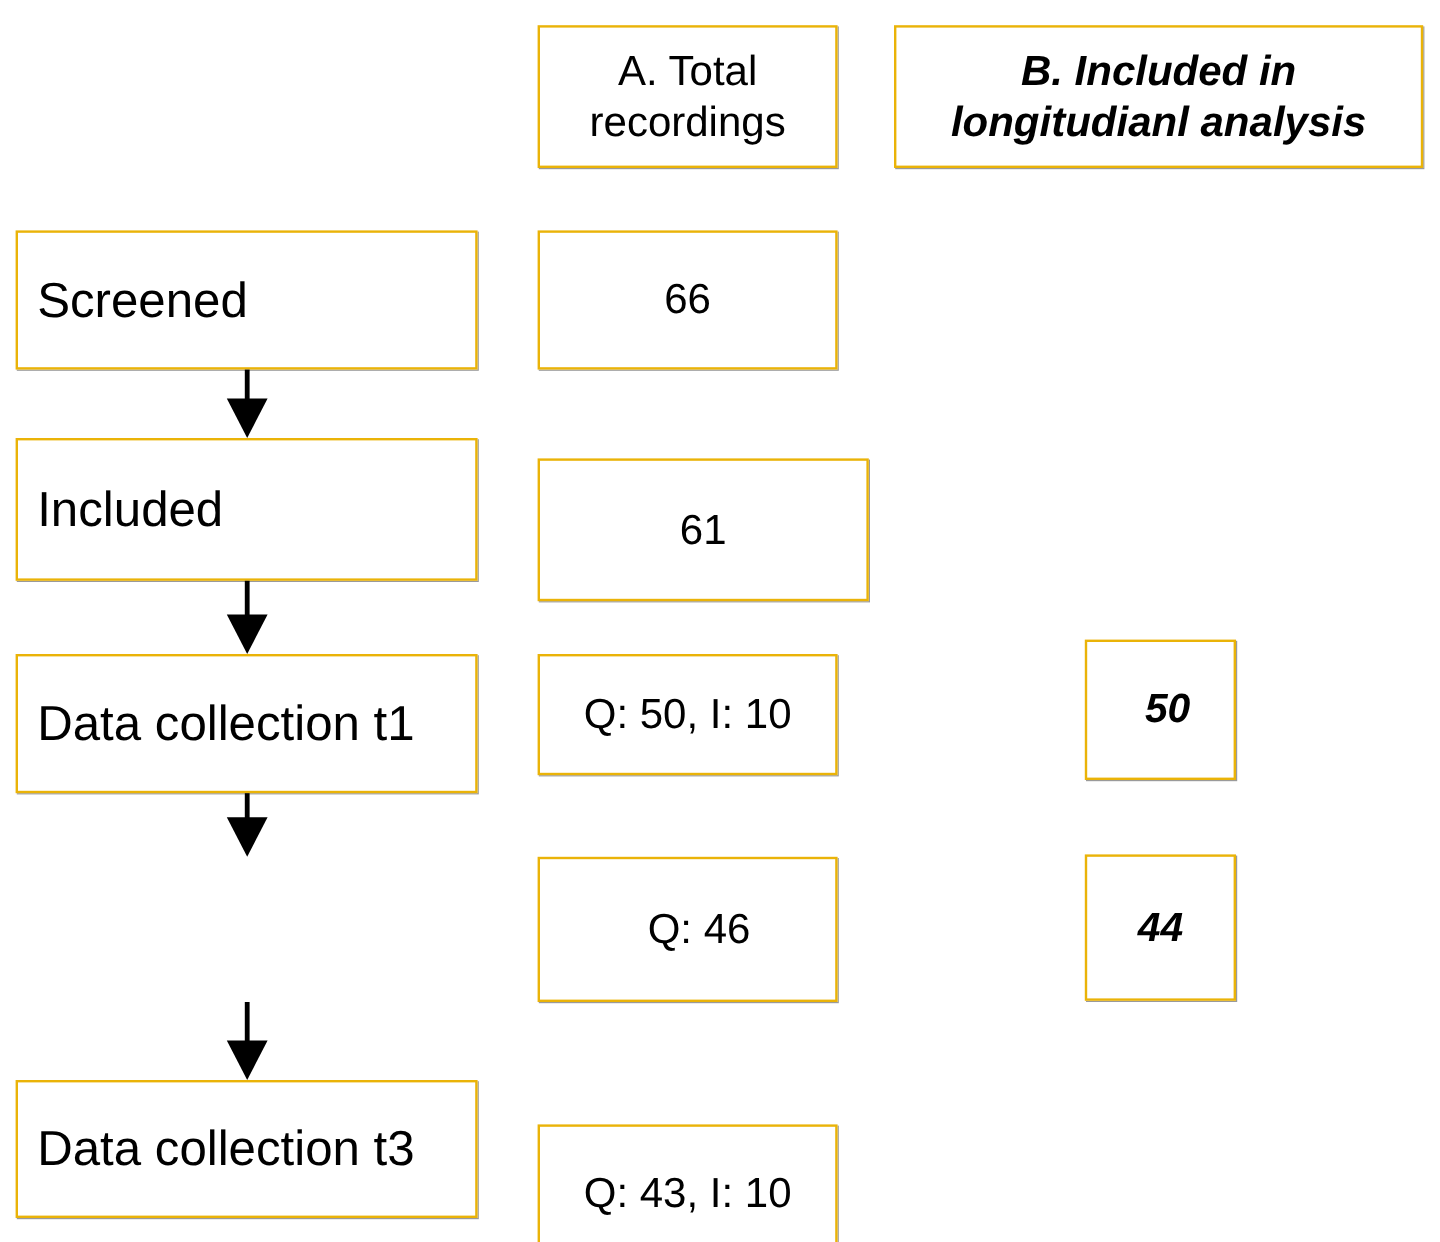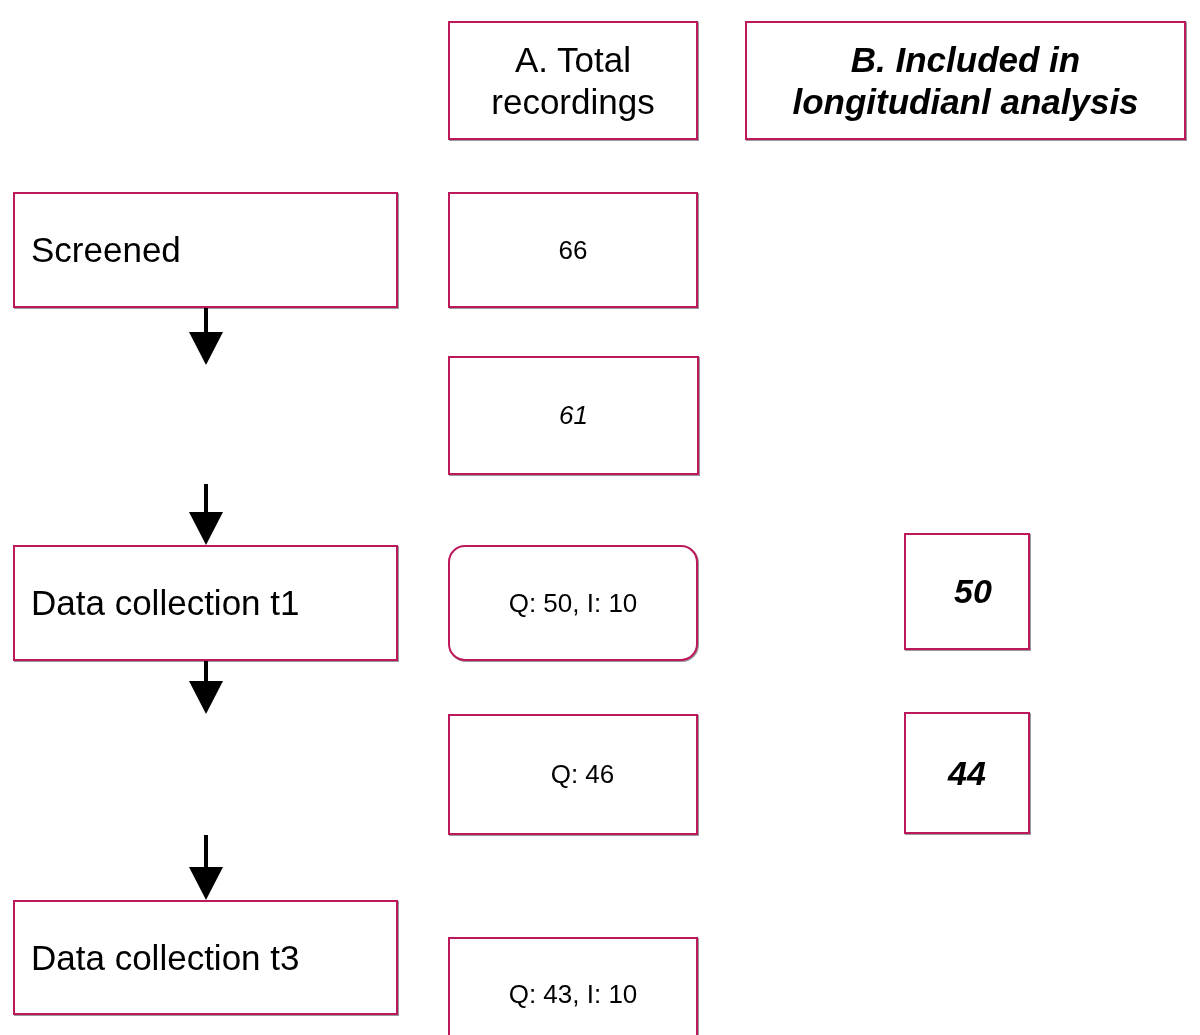--- a/index.html
+++ b/index.html
@@ -15,21 +15,21 @@
     position: relative;
     width: 1200px;
     height: 1035px;
     background: #ffffff;
     overflow: hidden;
   }
   .box {
     position: absolute;
     box-sizing: border-box;
     background: #ffffff;
-    border: 2px solid #be185d;
+    border: 2px solid #eab308;
     box-shadow: 1px 1px 0 0 #9a9a9a;
     display: flex;
     align-items: center;
   }
   .box-text {
     display: block;
     width: 100%;
     color: #000000;
     line-height: 1.18;
   }
@@ -41,27 +41,27 @@
   .header-box .box-text {
     font-size: 35px;
     text-align: center;
   }
   .header-b .box-text {
     font-style: italic;
     font-weight: 600;
   }
   
   .stage-box .box-text {
-    font-size: 35px;
+    font-size: 41px;
     text-align: left;
     padding-left: 16px;
   }
   
   .valuea-box .box-text {
-    font-size: 26px;
+    font-size: 35px;
     text-align: center;
   }
   
   .valueb-box .box-text {
     font-size: 34px;
     text-align: center;
     font-style: italic;
     font-weight: 600;
   }
   
@@ -107,33 +107,36 @@
   </div>
   <div class="box valuea-box" style="left:448px; top:192px; width:250px; height:116px;">
     <span class="box-text">66</span>
   </div>
 
   <div class="arrow" style="left:186px; top:308px; height:57px;">
     <span class="arrow-shaft" style="height:30px;"></span>
     <span class="arrow-head"></span>
   </div>
 
-  <div class="box valuea-box" style="left:448px; top:356px; width:251px; height:119px;font-style:italic;">
+  <div class="box stage-box" style="left:13px; top:365px; width:385px; height:119px;">
+    <span class="box-text">Included</span>
+  </div>
+  <div class="box valuea-box" style="left:448px; top:382px; width:276px; height:119px;">
     <span class="box-text">61</span>
   </div>
 
   <div class="arrow" style="left:186px; top:484px; height:61px;">
     <span class="arrow-shaft" style="height:32px;"></span>
     <span class="arrow-head"></span>
   </div>
 
   <div class="box stage-box" style="left:13px; top:545px; width:385px; height:116px;">
     <span class="box-text">Data collection t1</span>
   </div>
-  <div class="box valuea-box" style="left:448px; top:545px; width:250px; height:116px;border-radius:17px;">
+  <div class="box valuea-box" style="left:448px; top:545px; width:250px; height:101px;">
     <span class="box-text">Q: 50, I: 10</span>
   </div>
   <div class="box valueb-box" style="left:904px; top:533px; width:126px; height:117px;padding-left:12px;">
     <span class="box-text">50</span>
   </div>
 
   <div class="arrow" style="left:186px; top:661px; height:53px;">
     <span class="arrow-shaft" style="height:26px;"></span>
     <span class="arrow-head"></span>
   </div>

